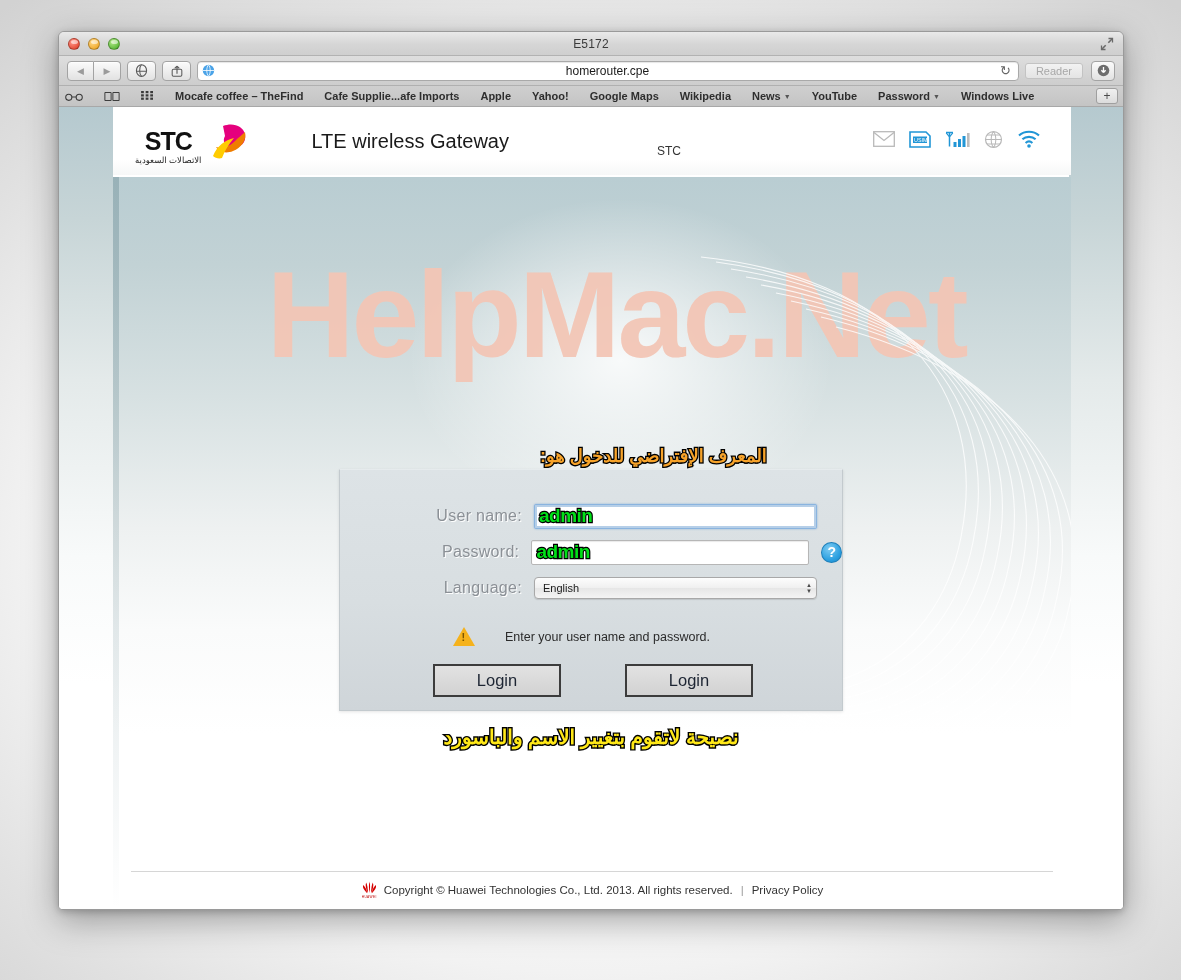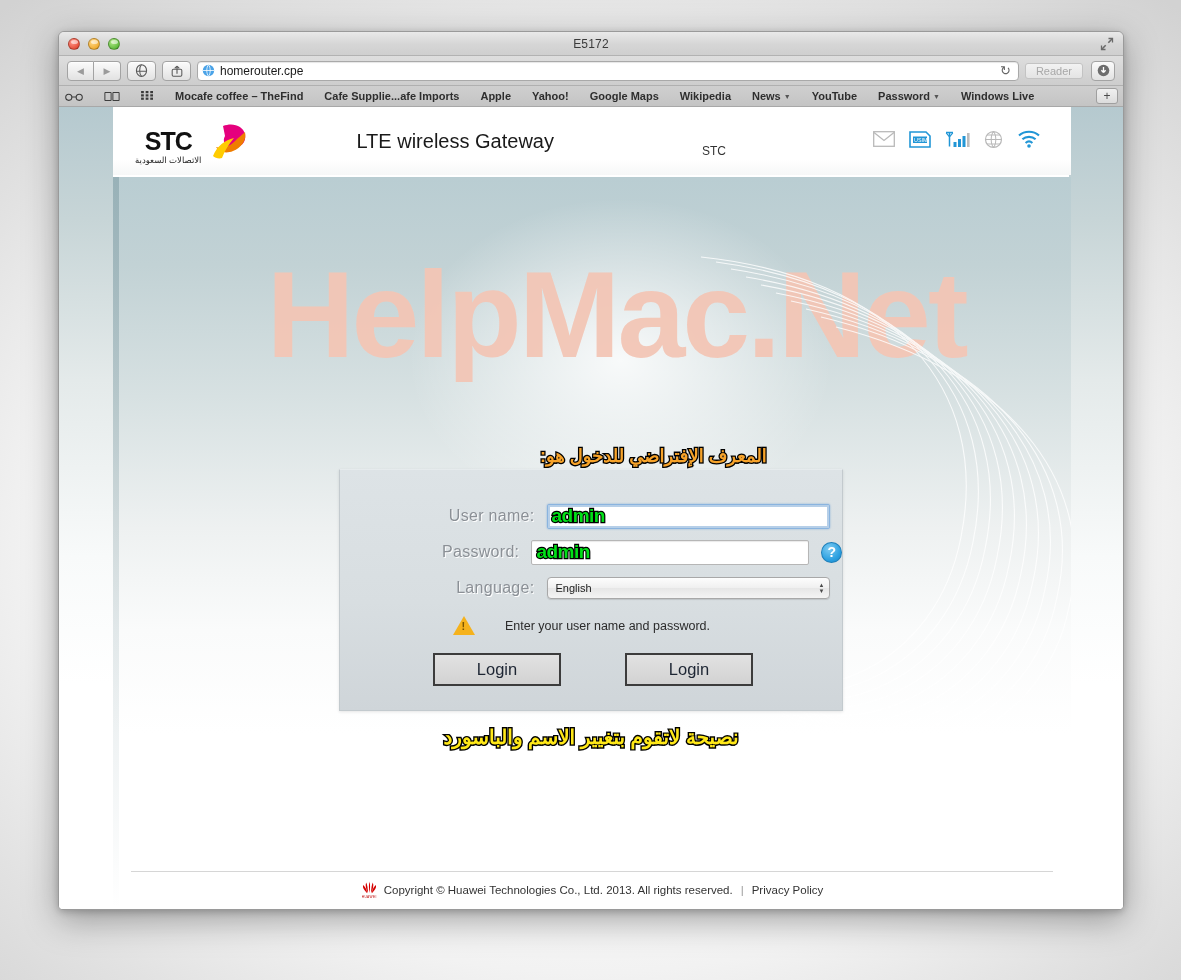--- a/index.html
+++ b/index.html
@@ -114,23 +114,24 @@
 
   .urlbar {
     flex: 1;
     height: 20px;
     border: 1px solid #a9a9a9;
     border-radius: 4px;
     background: #fff;
     display: flex;
     align-items: center;
     padding: 0 4px;
-    gap: 5px;
+    gap: 23px;
     box-shadow: 0 1px 1px rgba(0,0,0,0.10) inset;
     position: relative;
+    text-align: center;
   }
   .url-text {
     font-size: 12px;
     color: #1a1a1a;
     flex: 1;
   }
   .reload {
     font-size: 13px;
     color: #666;
     padding-right: 3px;
@@ -218,21 +219,21 @@
     display: flex; flex-direction: column; align-items: center;
   }
   .stc-word .lat {
     font-size: 25px; font-weight: bold; letter-spacing: -1px;
     color: #111; line-height: 1;
   }
   .stc-word .ar {
     font-size: 8.5px; color: #222; margin-top: 2px; line-height: 1;
   }
   .gw-title {
-    margin-left: 107px;
+    margin-left: 62px;
     font-size: 20px;
     color: #1a1a1a;
   }
   .carrier {
     margin-left: 148px;
     font-size: 12px;
     color: #333;
     align-self: flex-end;
     margin-bottom: 17px;
   }
@@ -318,21 +319,20 @@
     border: 1px solid #c3cace;
     border-top-color: #e6ebed;
     box-shadow: 0 1px 3px rgba(0,0,0,0.10);
     z-index: 8;
   }
   .row {
     display: flex;
     align-items: center;
     height: 36px;
     padding-left: 38px;
-    justify-content: center;
   }
   .f-label {
     width: 156px;
     text-align: right;
     padding-right: 12px;
     font-size: 16px;
     color: #8b9096;
     text-shadow: 1px 1px 0 rgba(255,255,255,0.95);
     letter-spacing: 0.3px;
   }
@@ -389,21 +389,21 @@
   }
   .f-select .stepper {
     margin-left: auto;
     display: flex; flex-direction: column;
     font-size: 6px; line-height: 6px; color: #4a4a4a;
   }
 
   .hint-row {
     display: flex;
     align-items: center;
-    margin-top: 10px;
+    margin-top: 21px;
     padding-left: 113px;
     gap: 30px;
     text-align: right;
   }
   .warn-tri {
     width: 0; height: 0;
     border-left: 11px solid transparent;
     border-right: 11px solid transparent;
     border-bottom: 19px solid #f5b21c;
     position: relative;

